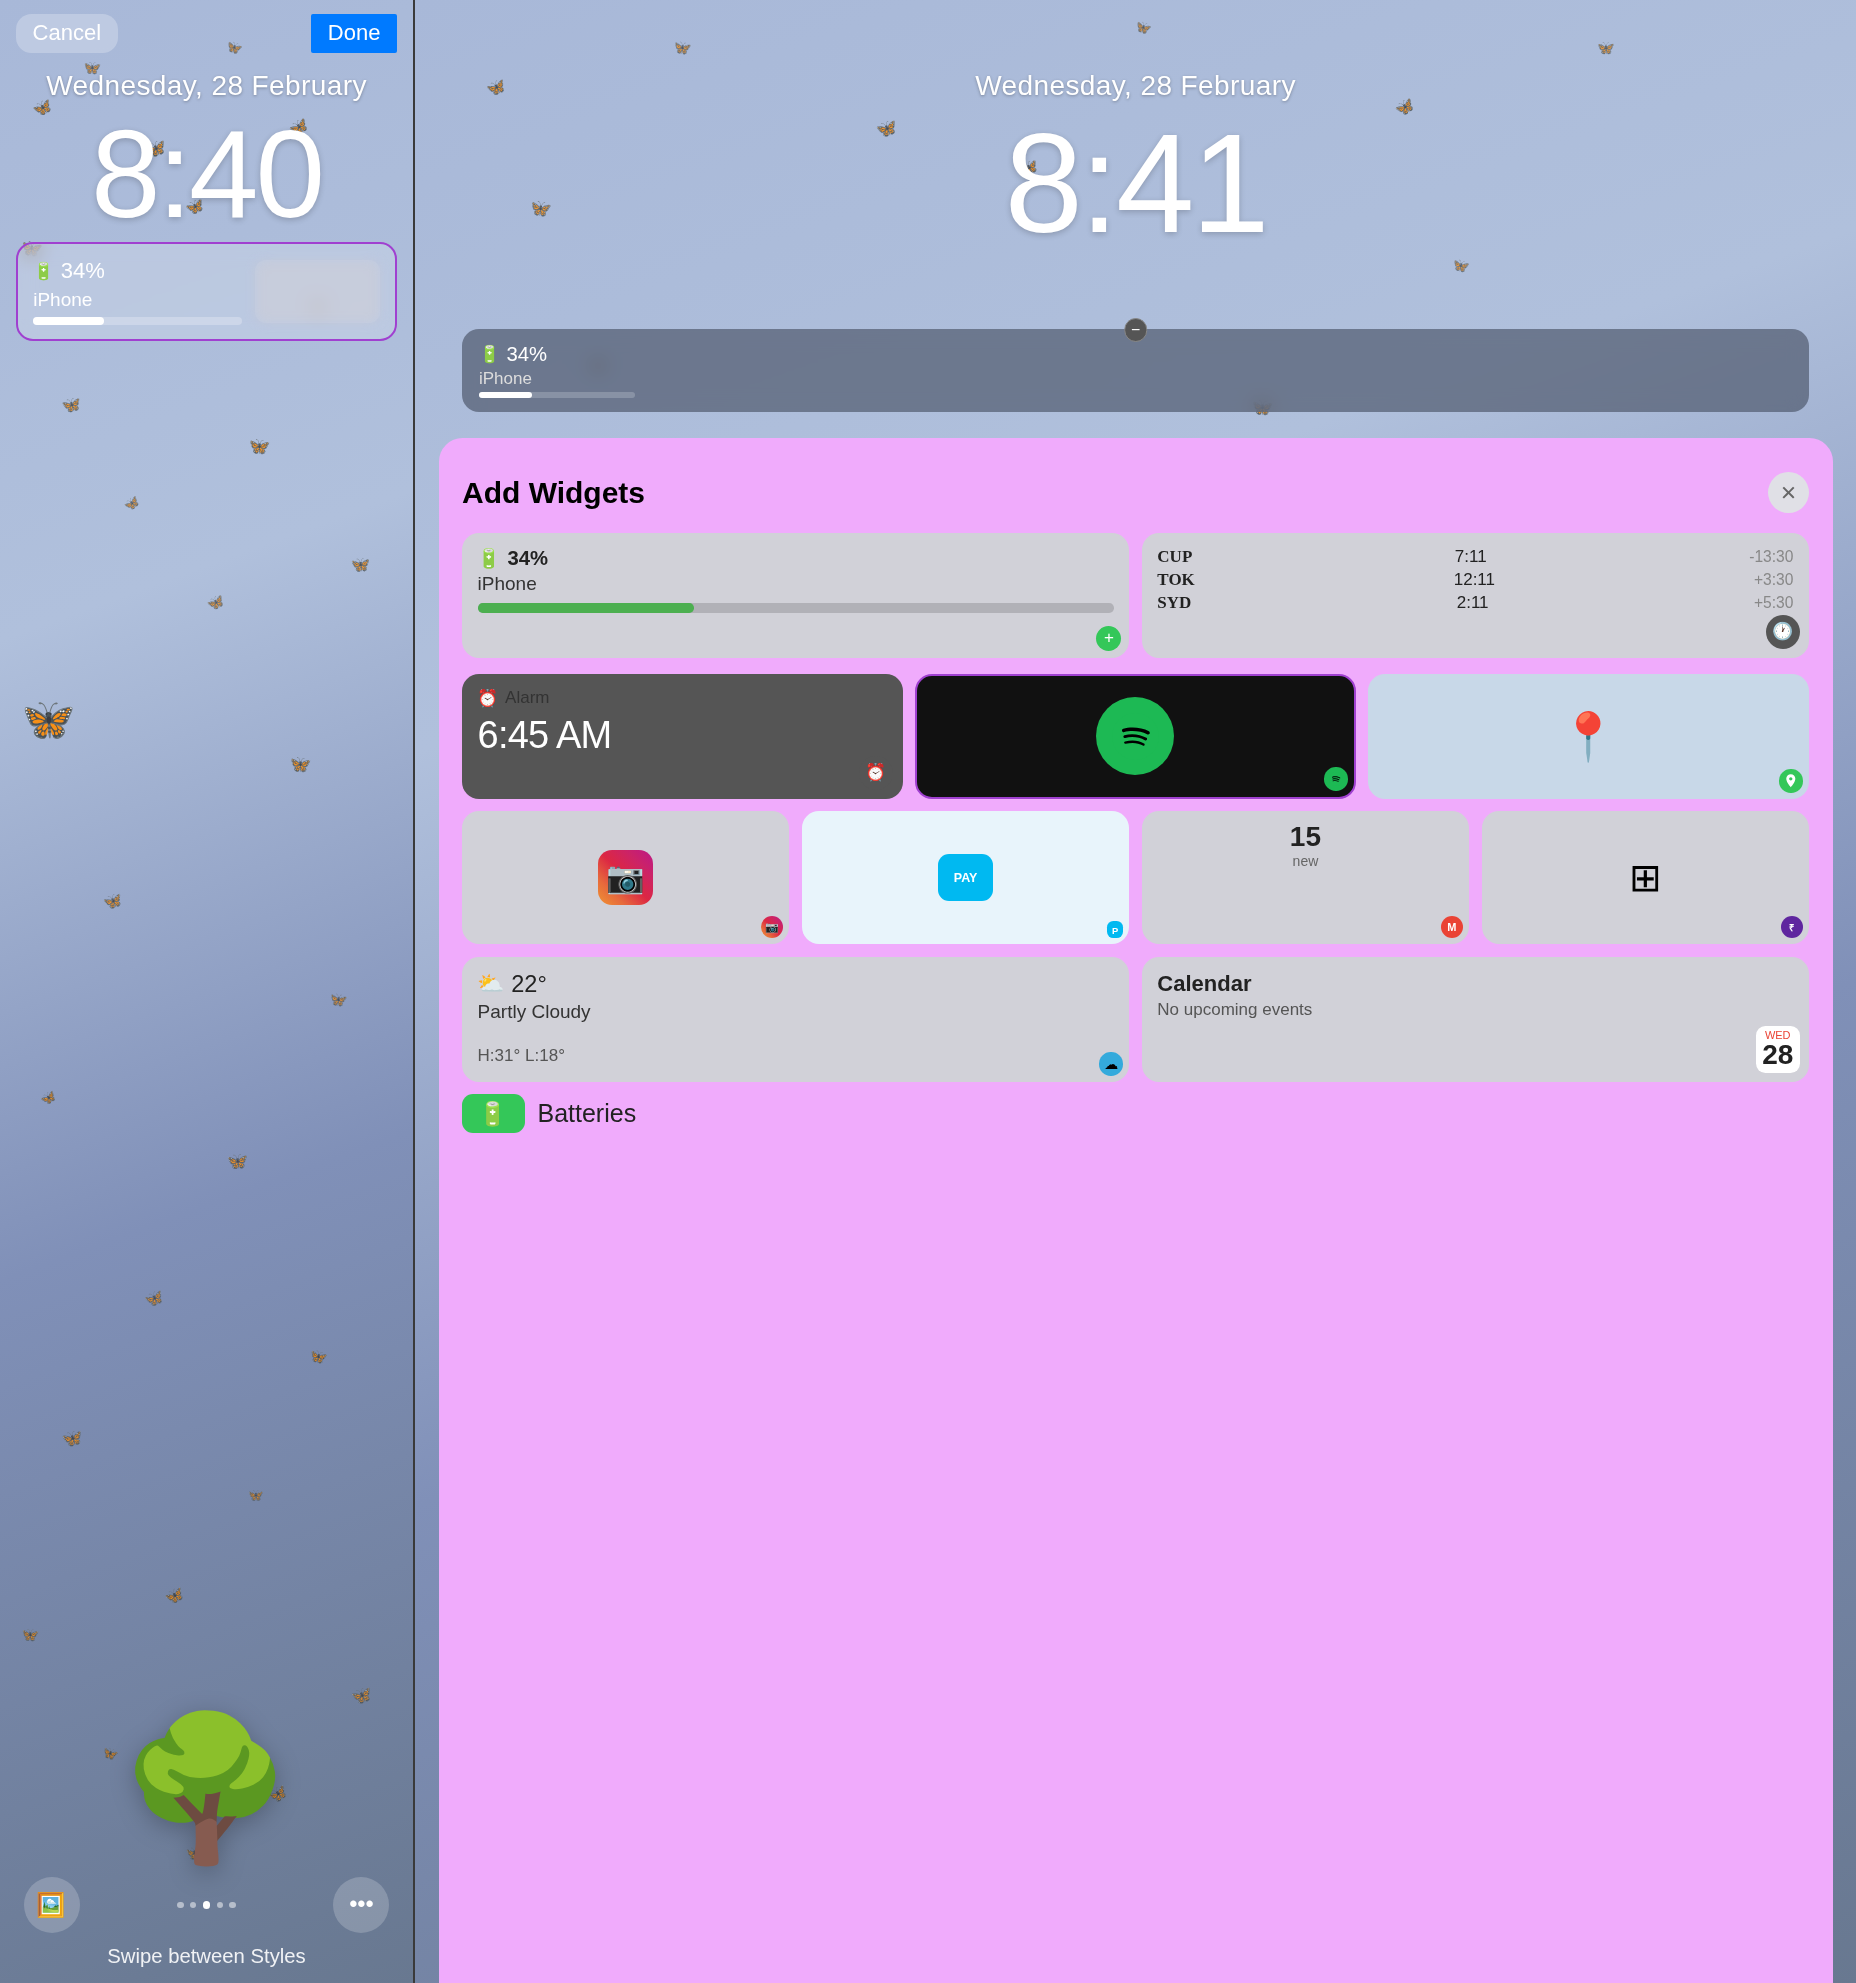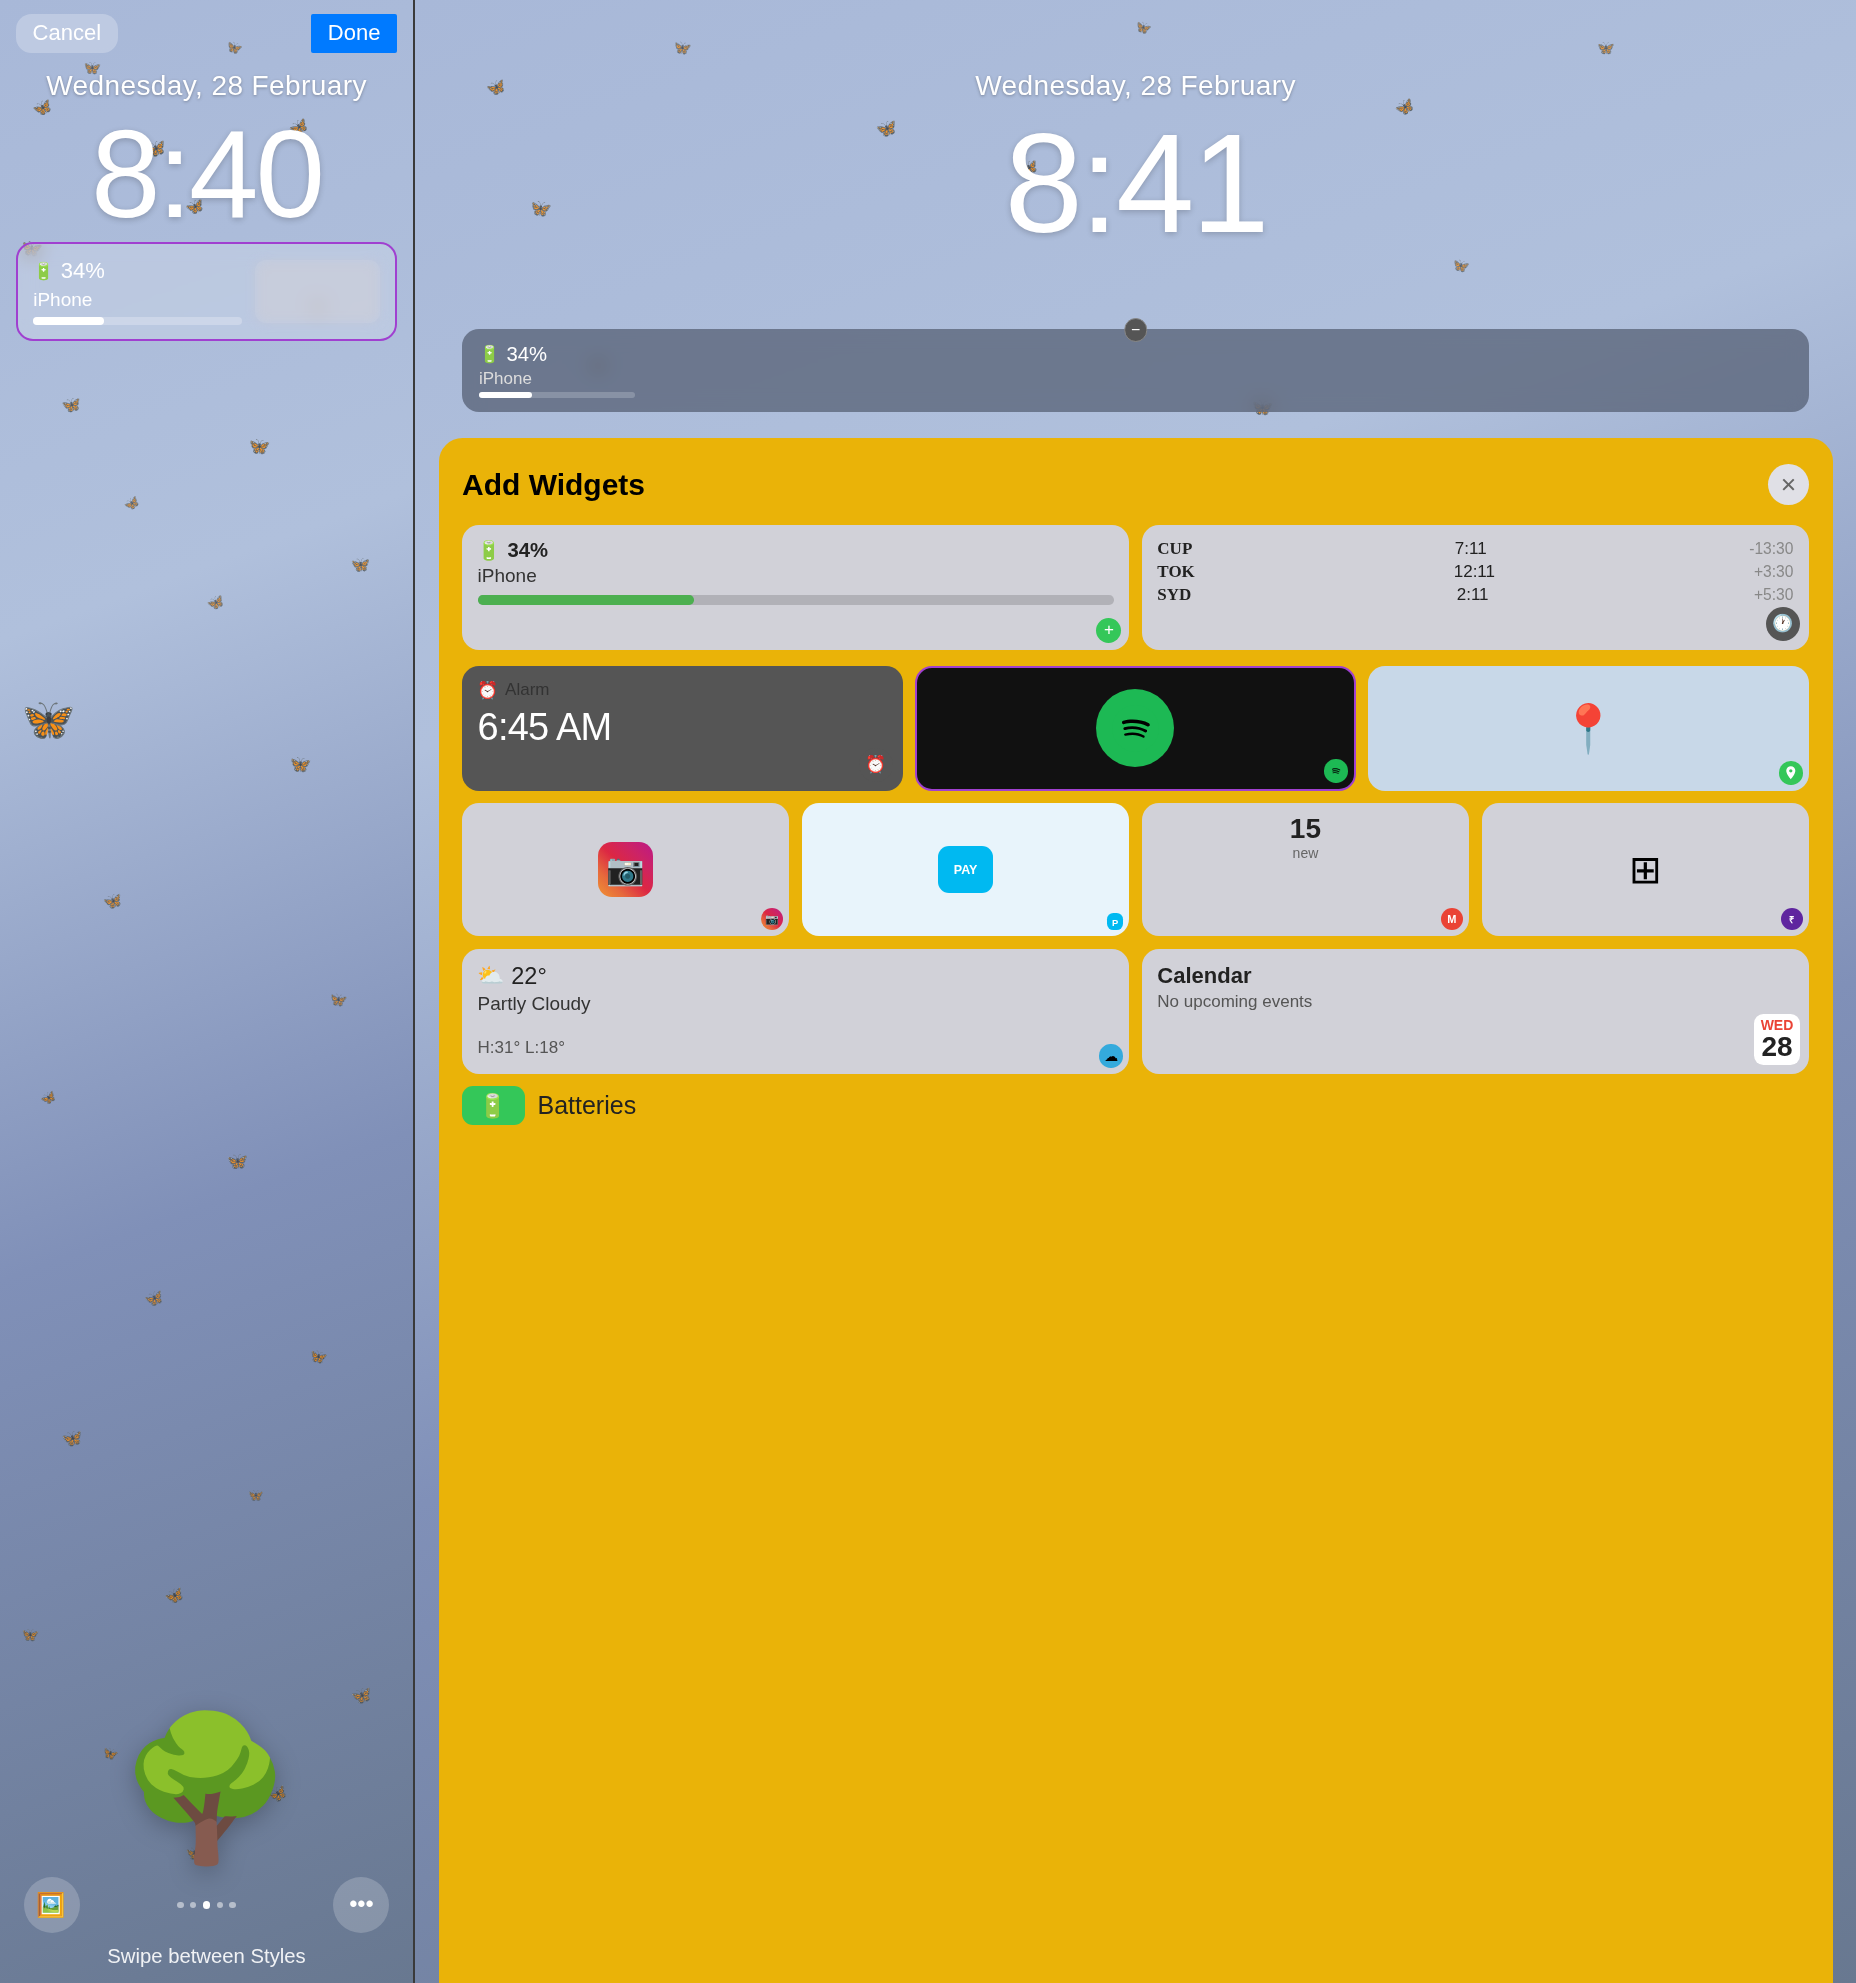--- a/index.html
+++ b/index.html
@@ -285,24 +285,24 @@
       font-size: 15.6px;
       cursor: pointer;
     }
 
     
     .add-widgets-sheet {
       position: absolute;
       top: 438px;
       left: 23.5px; right: 23.5px;
       bottom: 0;
-      background: #eab308;
+      background: #f0abfc;
       border-radius: 23.5px 23.5px 0 0;
       z-index: 20;
-      padding: 4px 0 31px;
+      padding: 12px 0 31px;
       overflow: hidden;
     }
 
     .sheet-header {
       display: flex;
       align-items: center;
       justify-content: space-between;
       padding: 22px 23.5px 12.5px;
     }
 
@@ -557,21 +557,21 @@
     .wc-calendar-sub { font-size: 17px; color: #555; }
     .calendar-date-badge {
       position: absolute;
       bottom: 9.4px;
       right: 9.4px;
       background: #fff;
       border-radius: 9.4px;
       padding: 3.1px 6.3px;
       text-align: center;
     }
-    .cal-badge-day { font-size: 14px; color: #EA4335; font-weight: 700; text-align: center; }
+    .cal-badge-day { font-size: 11px; color: #EA4335; font-weight: 400; text-align: center; }
     .cal-badge-num { font-size: 28px; font-weight: 700; color: #222; line-height: 1; }
 
     
     .batteries-section {
       padding: 0 23.5px;
       display: flex;
       align-items: center;
       gap: 12.5px;
     }
     .batteries-label {

